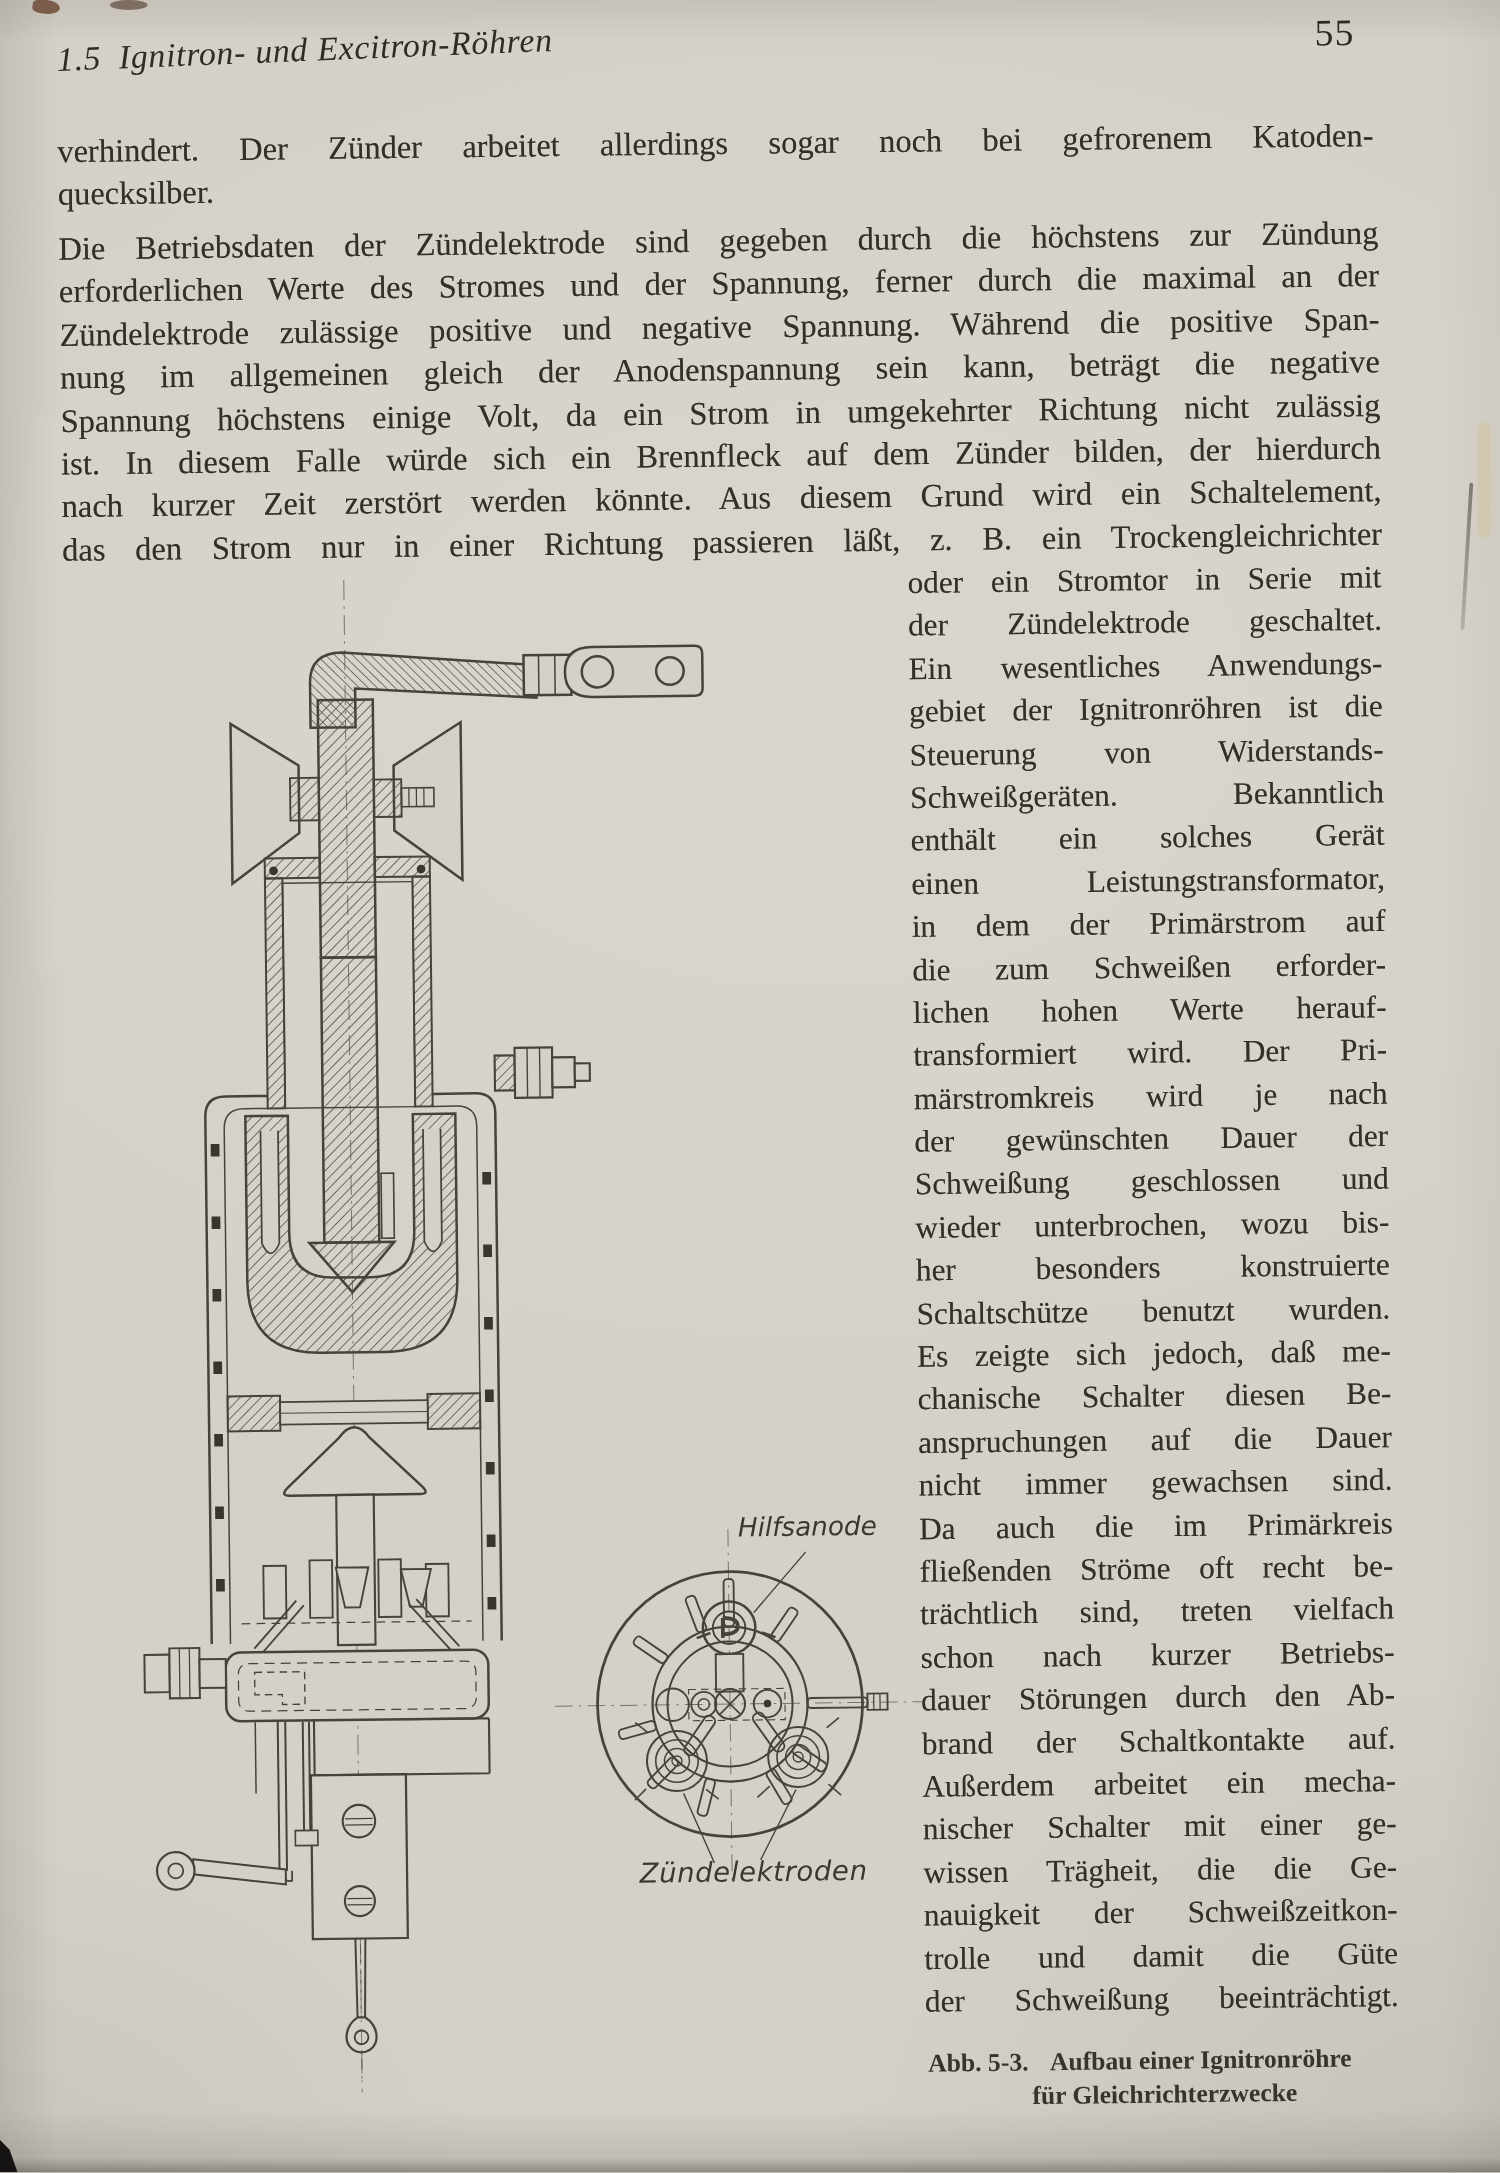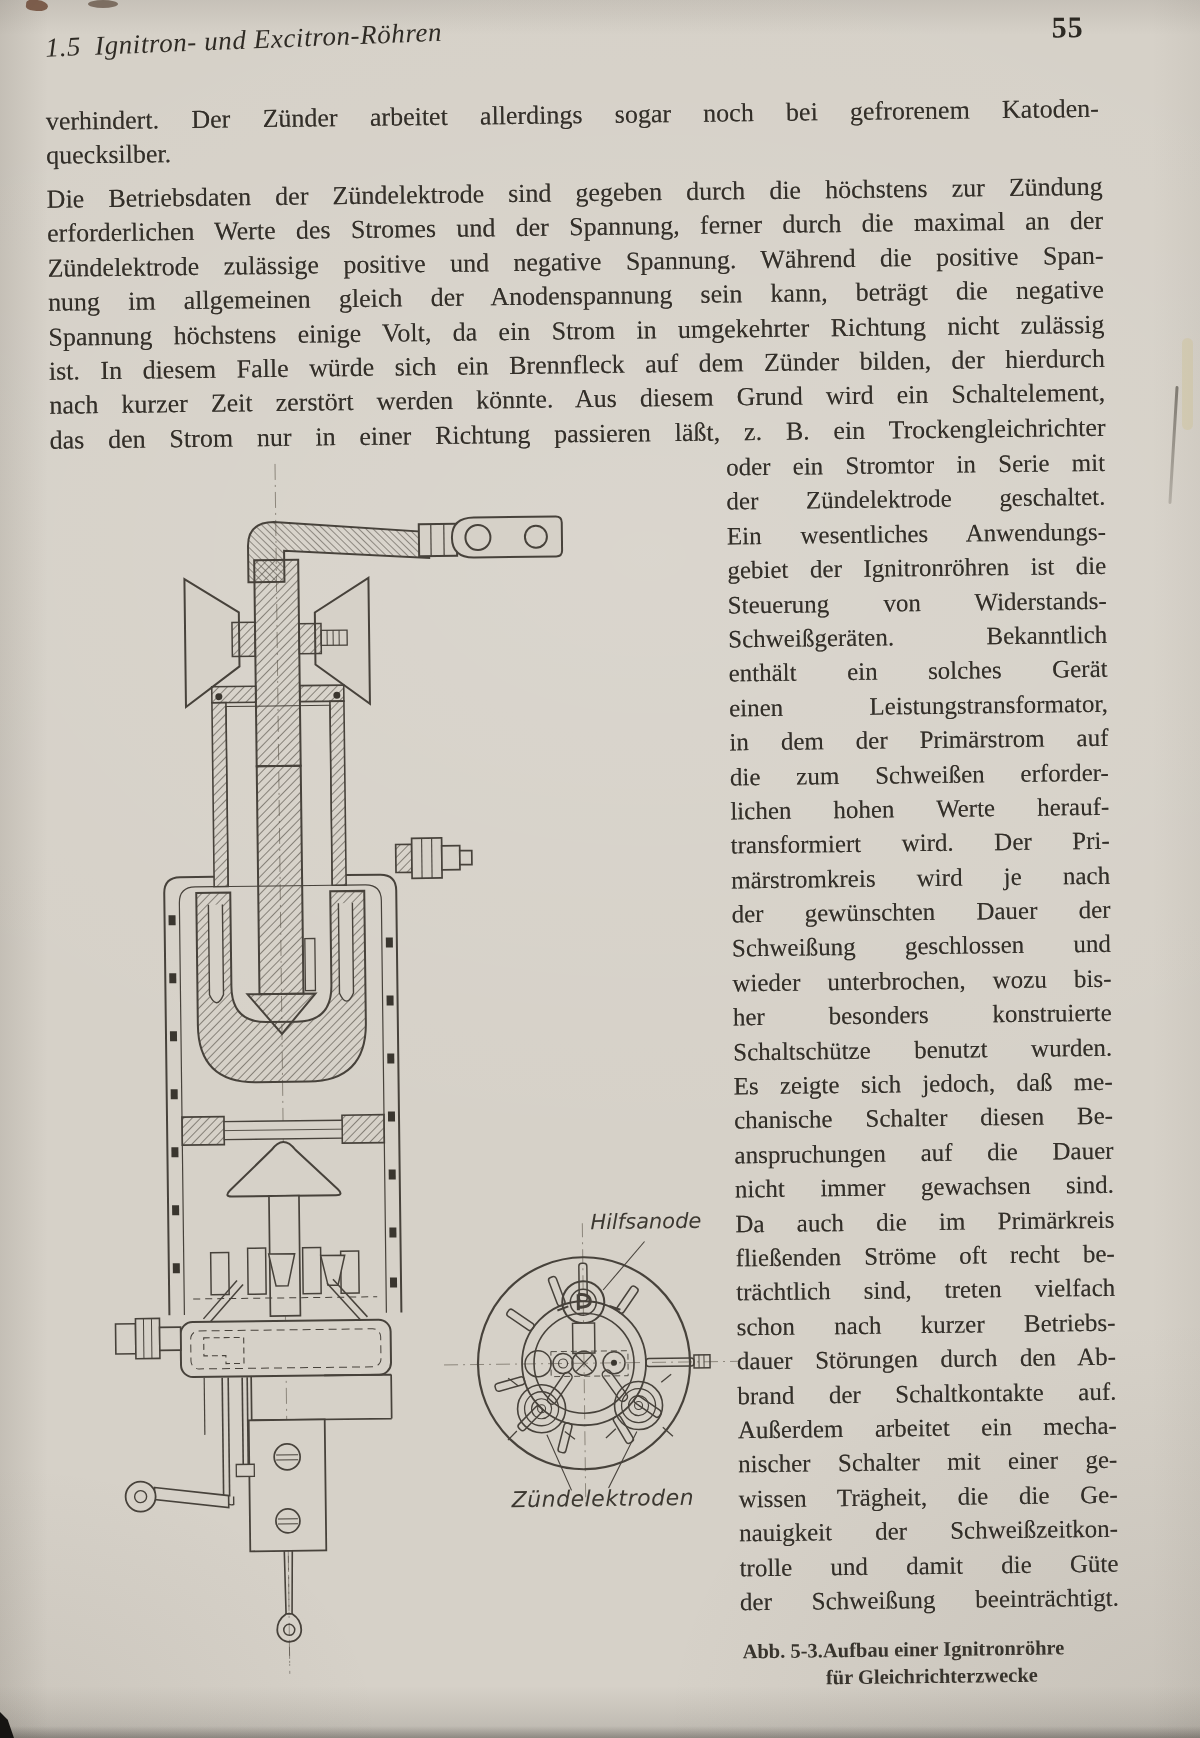--- a/index.html
+++ b/index.html
@@ -17,33 +17,33 @@
       linear-gradient(180deg, rgba(60,52,44,0.10), rgba(0,0,0,0) 2%),
       linear-gradient(0deg, rgba(45,41,36,0.16), rgba(0,0,0,0) 3%),
       #d6d1c8;
   }
   .rot { position:absolute; inset:0; transform:rotate(-0.7deg); transform-origin:600px 870px; }
 
   .hdr { position:absolute; left:56px; top:26px; width:600px;
          font-style:italic; font-size:27px; letter-spacing:0.6px;
          transform:rotate(-1.6deg); transform-origin:left bottom; color:#2f2b25; }
   .hdr .num { margin-right:14px; }
-  .pgnum { position:absolute; left:1062px; top:16px; font-size:30px; letter-spacing:1px; color:#2d2a24;font-weight:bold; }
+  .pgnum { position:absolute; left:1062px; top:16px; font-size:30px; letter-spacing:1px; color:#2d2a24; }
 
   .tblock { position:absolute; font-size:26px; }
   .tline { height:34.4px; line-height:34.4px; text-align:justify; text-align-last:justify;
            white-space:normal; overflow:visible; text-shadow:0 0 0.5px rgba(47,43,38,0.55); }
   .tline.short { text-align-last:left; }
   #p1 { left:55px; top:98px;  width:1053px; }
   #p2 { left:55px; top:176px; width:1056px; }
   #rcol { left:731px; top:452px; width:379px; font-size:25px; }
 
   .caption { position:absolute; left:733px; top:1640px; width:378px;
              font-size:20.5px; font-weight:700; color:#38342d; line-height:27px; }
-  .caption .abb { margin-right:0; }
+  .caption .abb { margin-right:17px; }
   .caption .c2 { text-align:center; }
 
   .figlabel { position:absolute; font-family:"DejaVu Sans", sans-serif; font-style:italic;
               color:#3c3831; }
   #lbl-hilfsanode   { left:586px; top:1210px; font-size:21px; }
   #lbl-zuend        { left:504px; top:1486px; font-size:22px; letter-spacing:0.5px; }
 
   svg.fig { position:absolute; left:40px; top:430px; }
 
   .stain1 { position:absolute; left:26px; top:0; width:22px; height:11px; background:#6e4b38;

